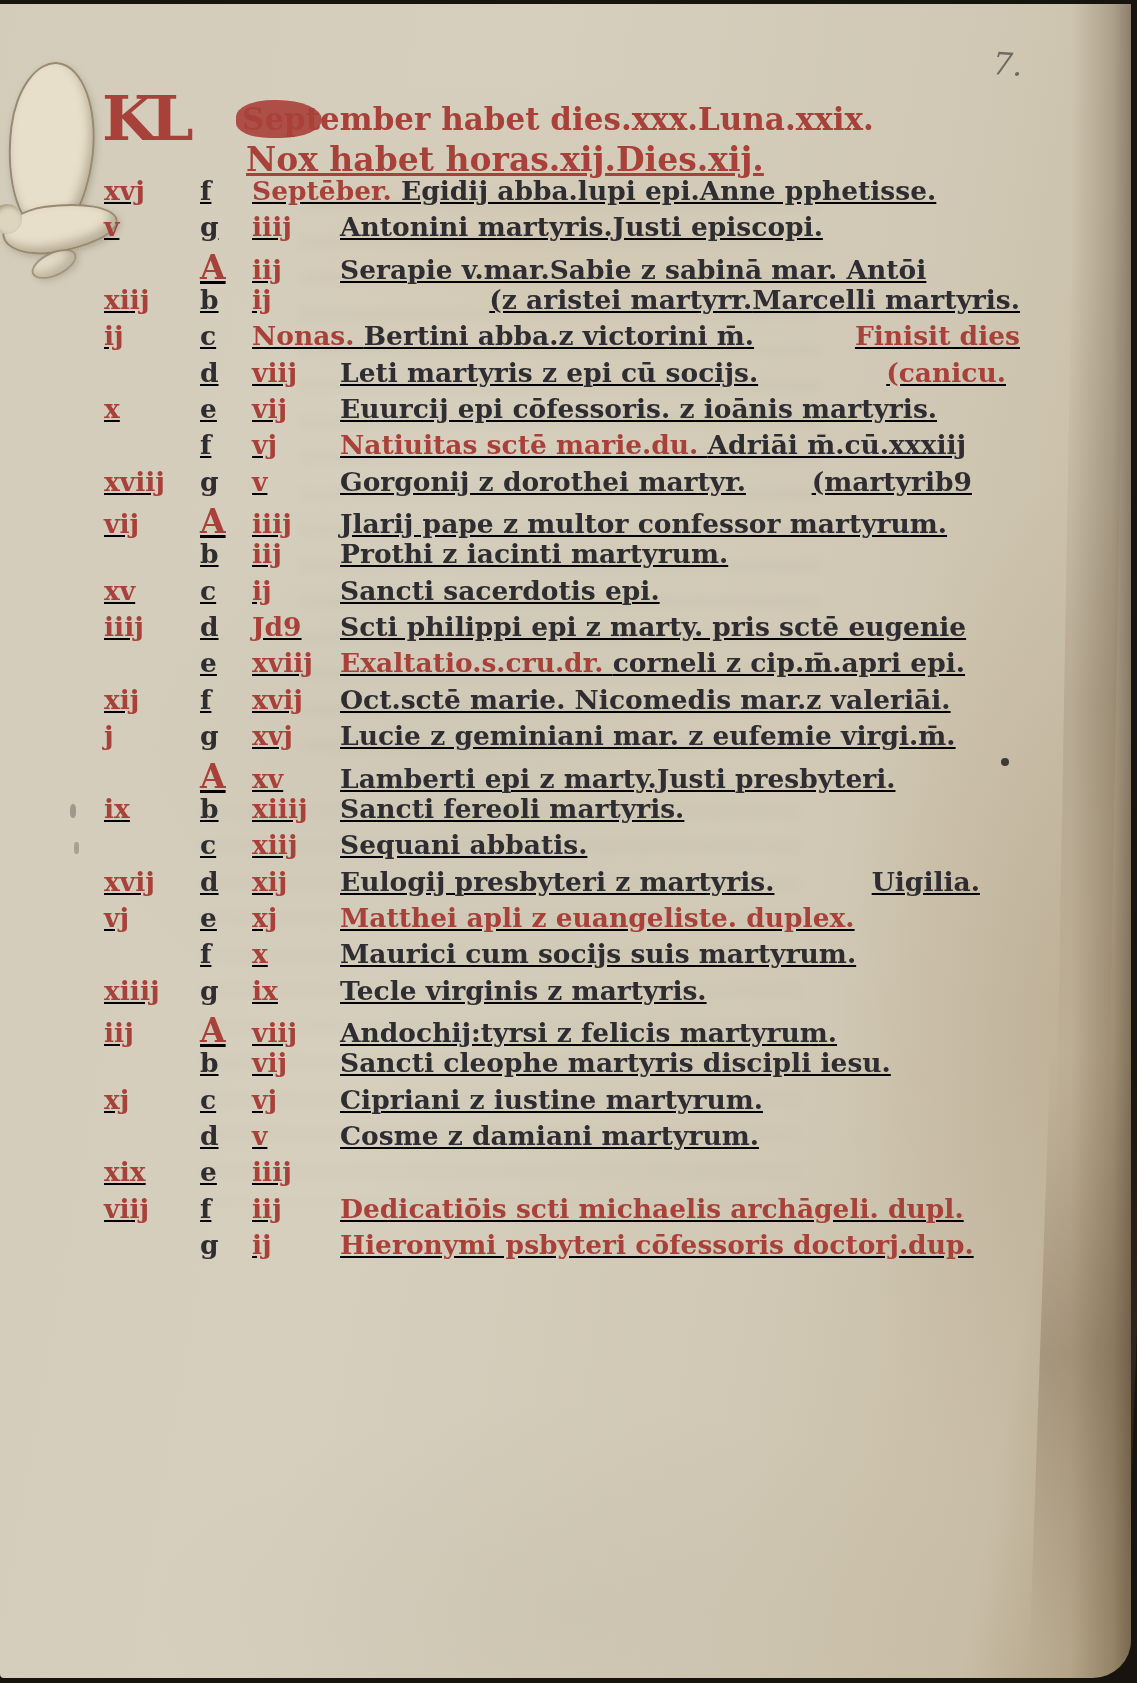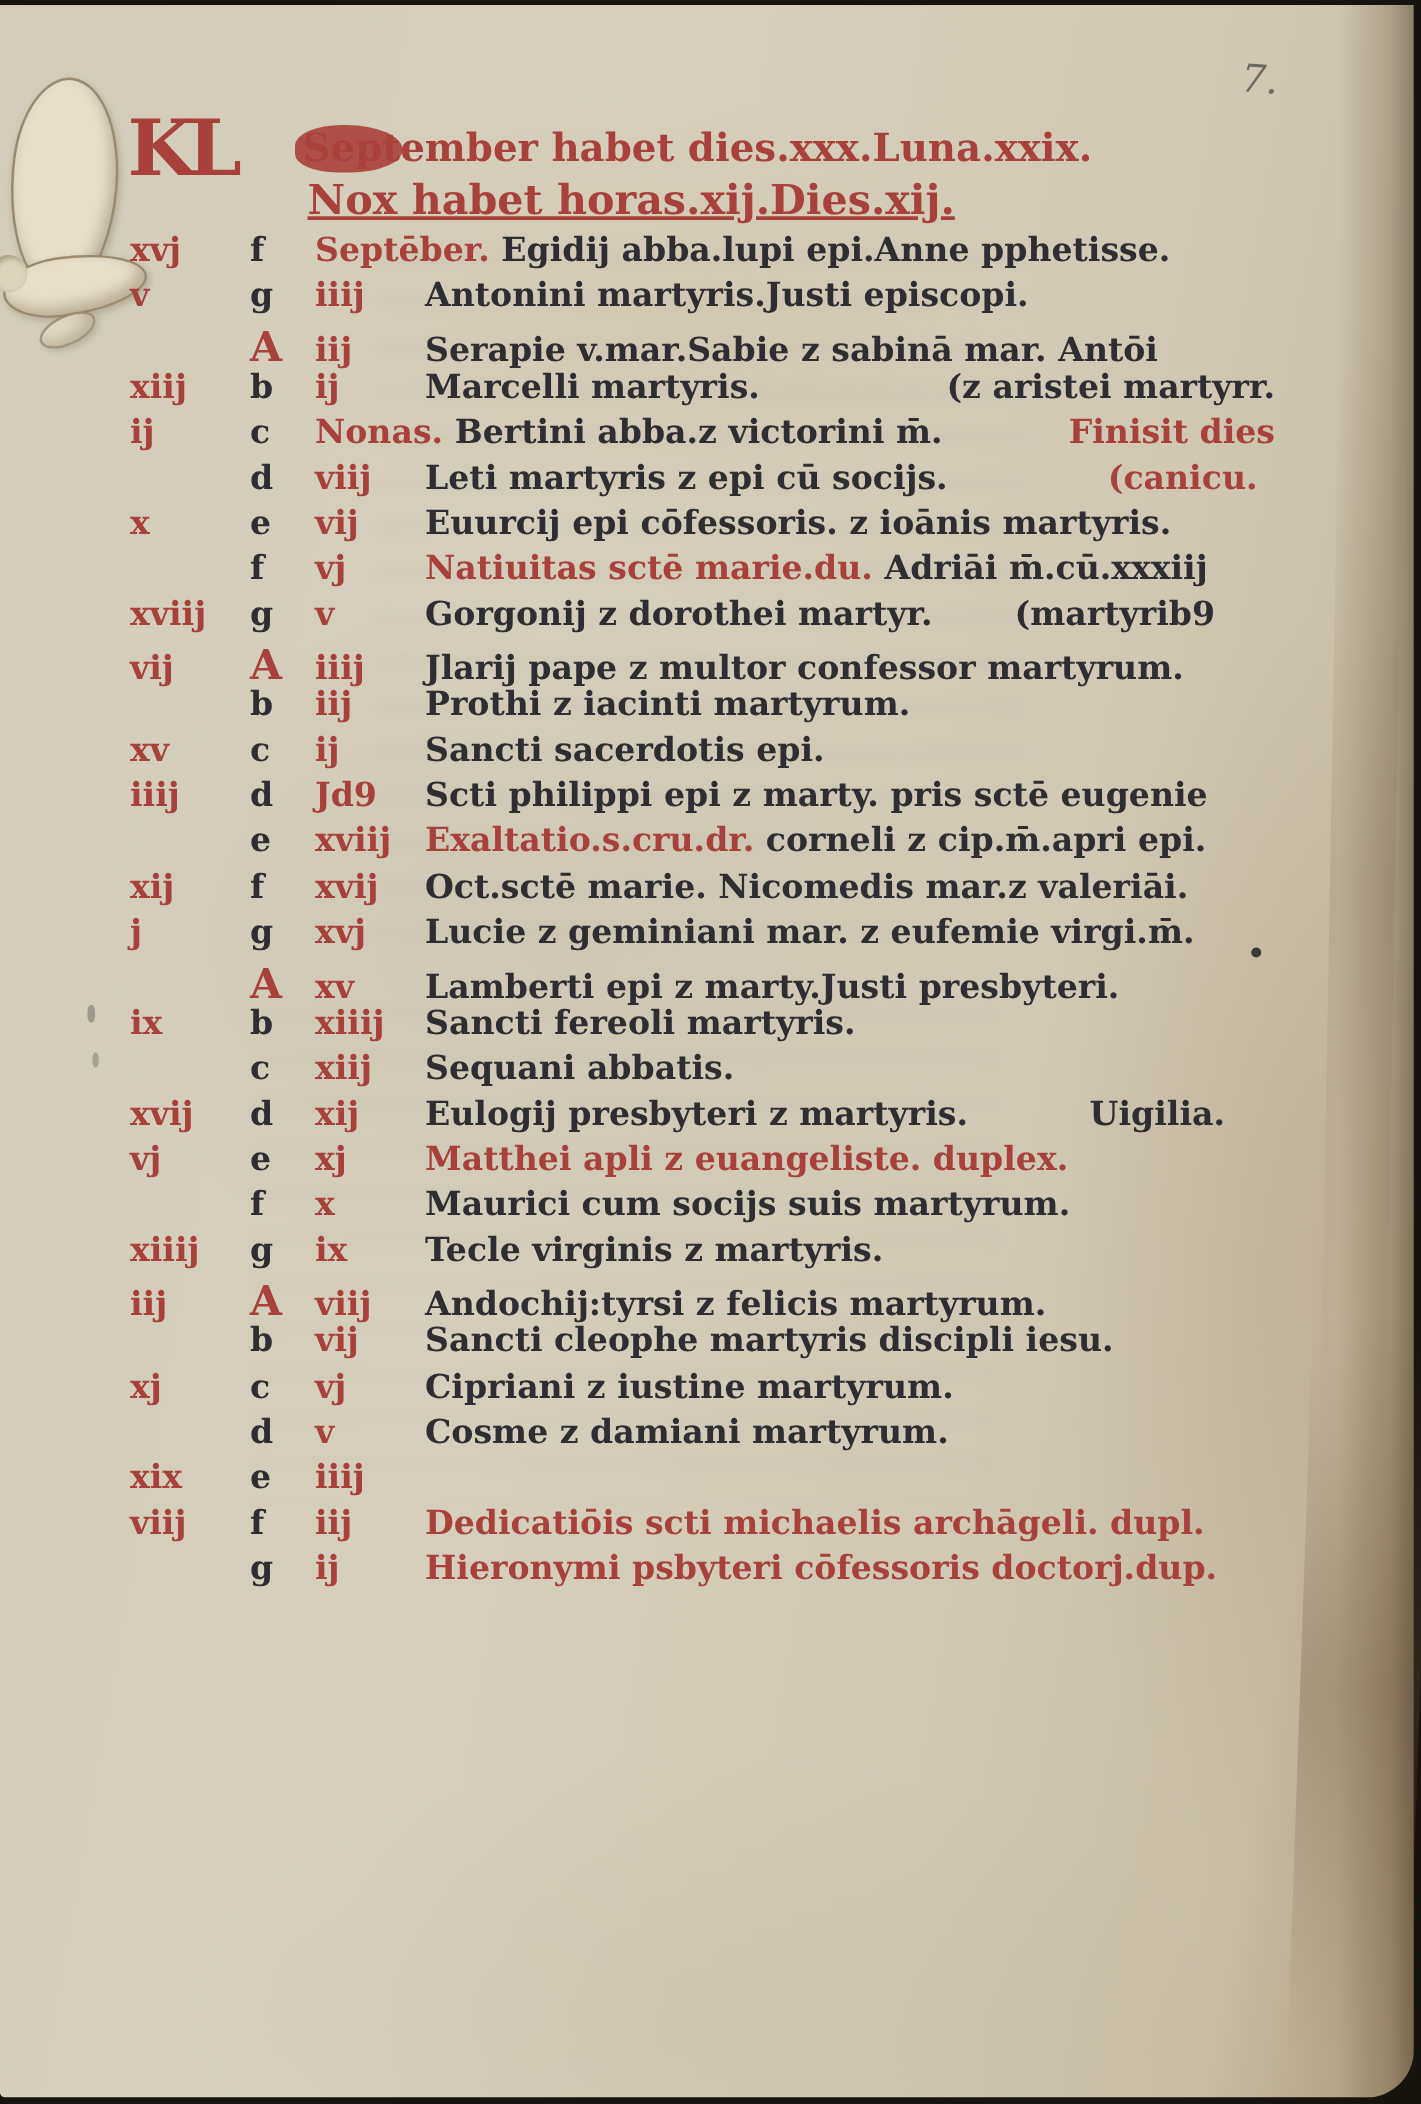--- a/index.html
+++ b/index.html
@@ -54,21 +54,21 @@
     font-style:italic;transform:rotate(4deg);opacity:.85;}
 
   .kl{position:absolute;left:102px;top:84px;color:var(--ink-red);
     font-size:62px;font-weight:700;letter-spacing:-6px;line-height:1;}
   .hline{position:absolute;color:var(--ink-red);font-weight:700;white-space:pre;}
   .h1{left:242px;top:97px;font-size:31px;}
   .h2{left:246px;top:136px;font-size:33px;text-decoration:underline;}
   .blot{position:absolute;left:236px;top:96px;width:86px;height:38px;
     background:var(--ink-red);border-radius:50% 60% 55% 45%;opacity:.9;}
 
-  .rows{position:absolute;left:104px;top:181px;width:916px;}
+  .rows{position:absolute;left:104px;top:171px;width:916px;text-decoration:underline;}
   .row{display:flex;align-items:baseline;height:36.35px;font-size:26.5px;font-weight:700;
     color:var(--ink-black);white-space:pre;}
   .c1{width:96px;color:var(--ink-red);}
   .c2{width:52px;color:var(--ink-black);}
   .c2.redA{color:var(--ink-red);font-size:33px;}
   .c3{min-width:88px;color:var(--ink-red);}
   .c4{flex:1;display:flex;align-items:flex-end;min-width:0;}
   .seg.red{color:var(--ink-red);}
   .seg.blk{color:var(--ink-black);}
   .seg.right{margin-left:auto;}
@@ -94,21 +94,21 @@
 
   <div class="kl">KL</div>
   <div class="hline h1">September habet dies.xxx.Luna.xxix.</div>
   <div class="hline h2">Nox habet horas.xij.Dies.xij.</div>
   <div class="blot"></div>
 
   <div class="rows">
       <div class="row"><span class="c1">xvj</span><span class="c2">f</span><span class="c3">Septēber. </span><span class="c4"><span class="seg blk">Egidij abba.lupi epi.Anne pphetisse.</span></span></div>
       <div class="row"><span class="c1">v</span><span class="c2">g</span><span class="c3">iiij</span><span class="c4"><span class="seg blk">Antonini martyris.Justi episcopi.</span></span></div>
       <div class="row"><span class="c1"></span><span class="c2 redA">A</span><span class="c3">iij</span><span class="c4"><span class="seg blk">Serapie v.mar.Sabie z sabinā mar. Antōi</span></span></div>
-      <div class="row"><span class="c1">xiij</span><span class="c2">b</span><span class="c3">ij</span><span class="c4"><span class="seg blk">Marcelli martyris.</span><span class="seg blk right">(z aristei martyrr.</span></span></div>
+      <div class="row"><span class="c1">xiij</span><span class="c2">b</span><span class="c3">ij</span><span class="c4"><span class="seg blk right">(z aristei martyrr.</span><span class="seg blk">Marcelli martyris.</span></span></div>
       <div class="row"><span class="c1">ij</span><span class="c2">c</span><span class="c3">Nonas. </span><span class="c4"><span class="seg blk">Bertini abba.z victorini m̄.</span><span class="seg red right">Finisit dies</span></span></div>
       <div class="row"><span class="c1"></span><span class="c2">d</span><span class="c3">viij</span><span class="c4"><span class="seg blk">Leti martyris z epi cū socijs.</span><span class="seg red right" style="margin-right: 14px;">(canicu.</span></span></div>
       <div class="row"><span class="c1">x</span><span class="c2">e</span><span class="c3">vij</span><span class="c4"><span class="seg blk">Euurcij epi cōfessoris. z ioānis martyris.</span></span></div>
       <div class="row"><span class="c1"></span><span class="c2">f</span><span class="c3">vj</span><span class="c4"><span class="seg red">Natiuitas sctē marie.du. </span><span class="seg blk">Adriāi m̄.cū.xxxiij</span></span></div>
       <div class="row"><span class="c1">xviij</span><span class="c2">g</span><span class="c3">v</span><span class="c4"><span class="seg blk">Gorgonij z dorothei martyr.</span><span class="seg blk right" style="margin-right: 48px;">(martyrib9</span></span></div>
       <div class="row"><span class="c1">vij</span><span class="c2 redA">A</span><span class="c3">iiij</span><span class="c4"><span class="seg blk">Jlarij pape z multor confessor martyrum.</span></span></div>
       <div class="row"><span class="c1"></span><span class="c2">b</span><span class="c3">iij</span><span class="c4"><span class="seg blk">Prothi z iacinti martyrum.</span></span></div>
       <div class="row"><span class="c1">xv</span><span class="c2">c</span><span class="c3">ij</span><span class="c4"><span class="seg blk">Sancti sacerdotis epi.</span></span></div>
       <div class="row"><span class="c1">iiij</span><span class="c2">d</span><span class="c3">Jd9</span><span class="c4"><span class="seg blk">Scti philippi epi z marty. pris sctē eugenie</span></span></div>
       <div class="row"><span class="c1"></span><span class="c2">e</span><span class="c3">xviij</span><span class="c4"><span class="seg red">Exaltatio.s.cru.dr. </span><span class="seg blk">corneli z cip.m̄.apri epi.</span></span></div>

